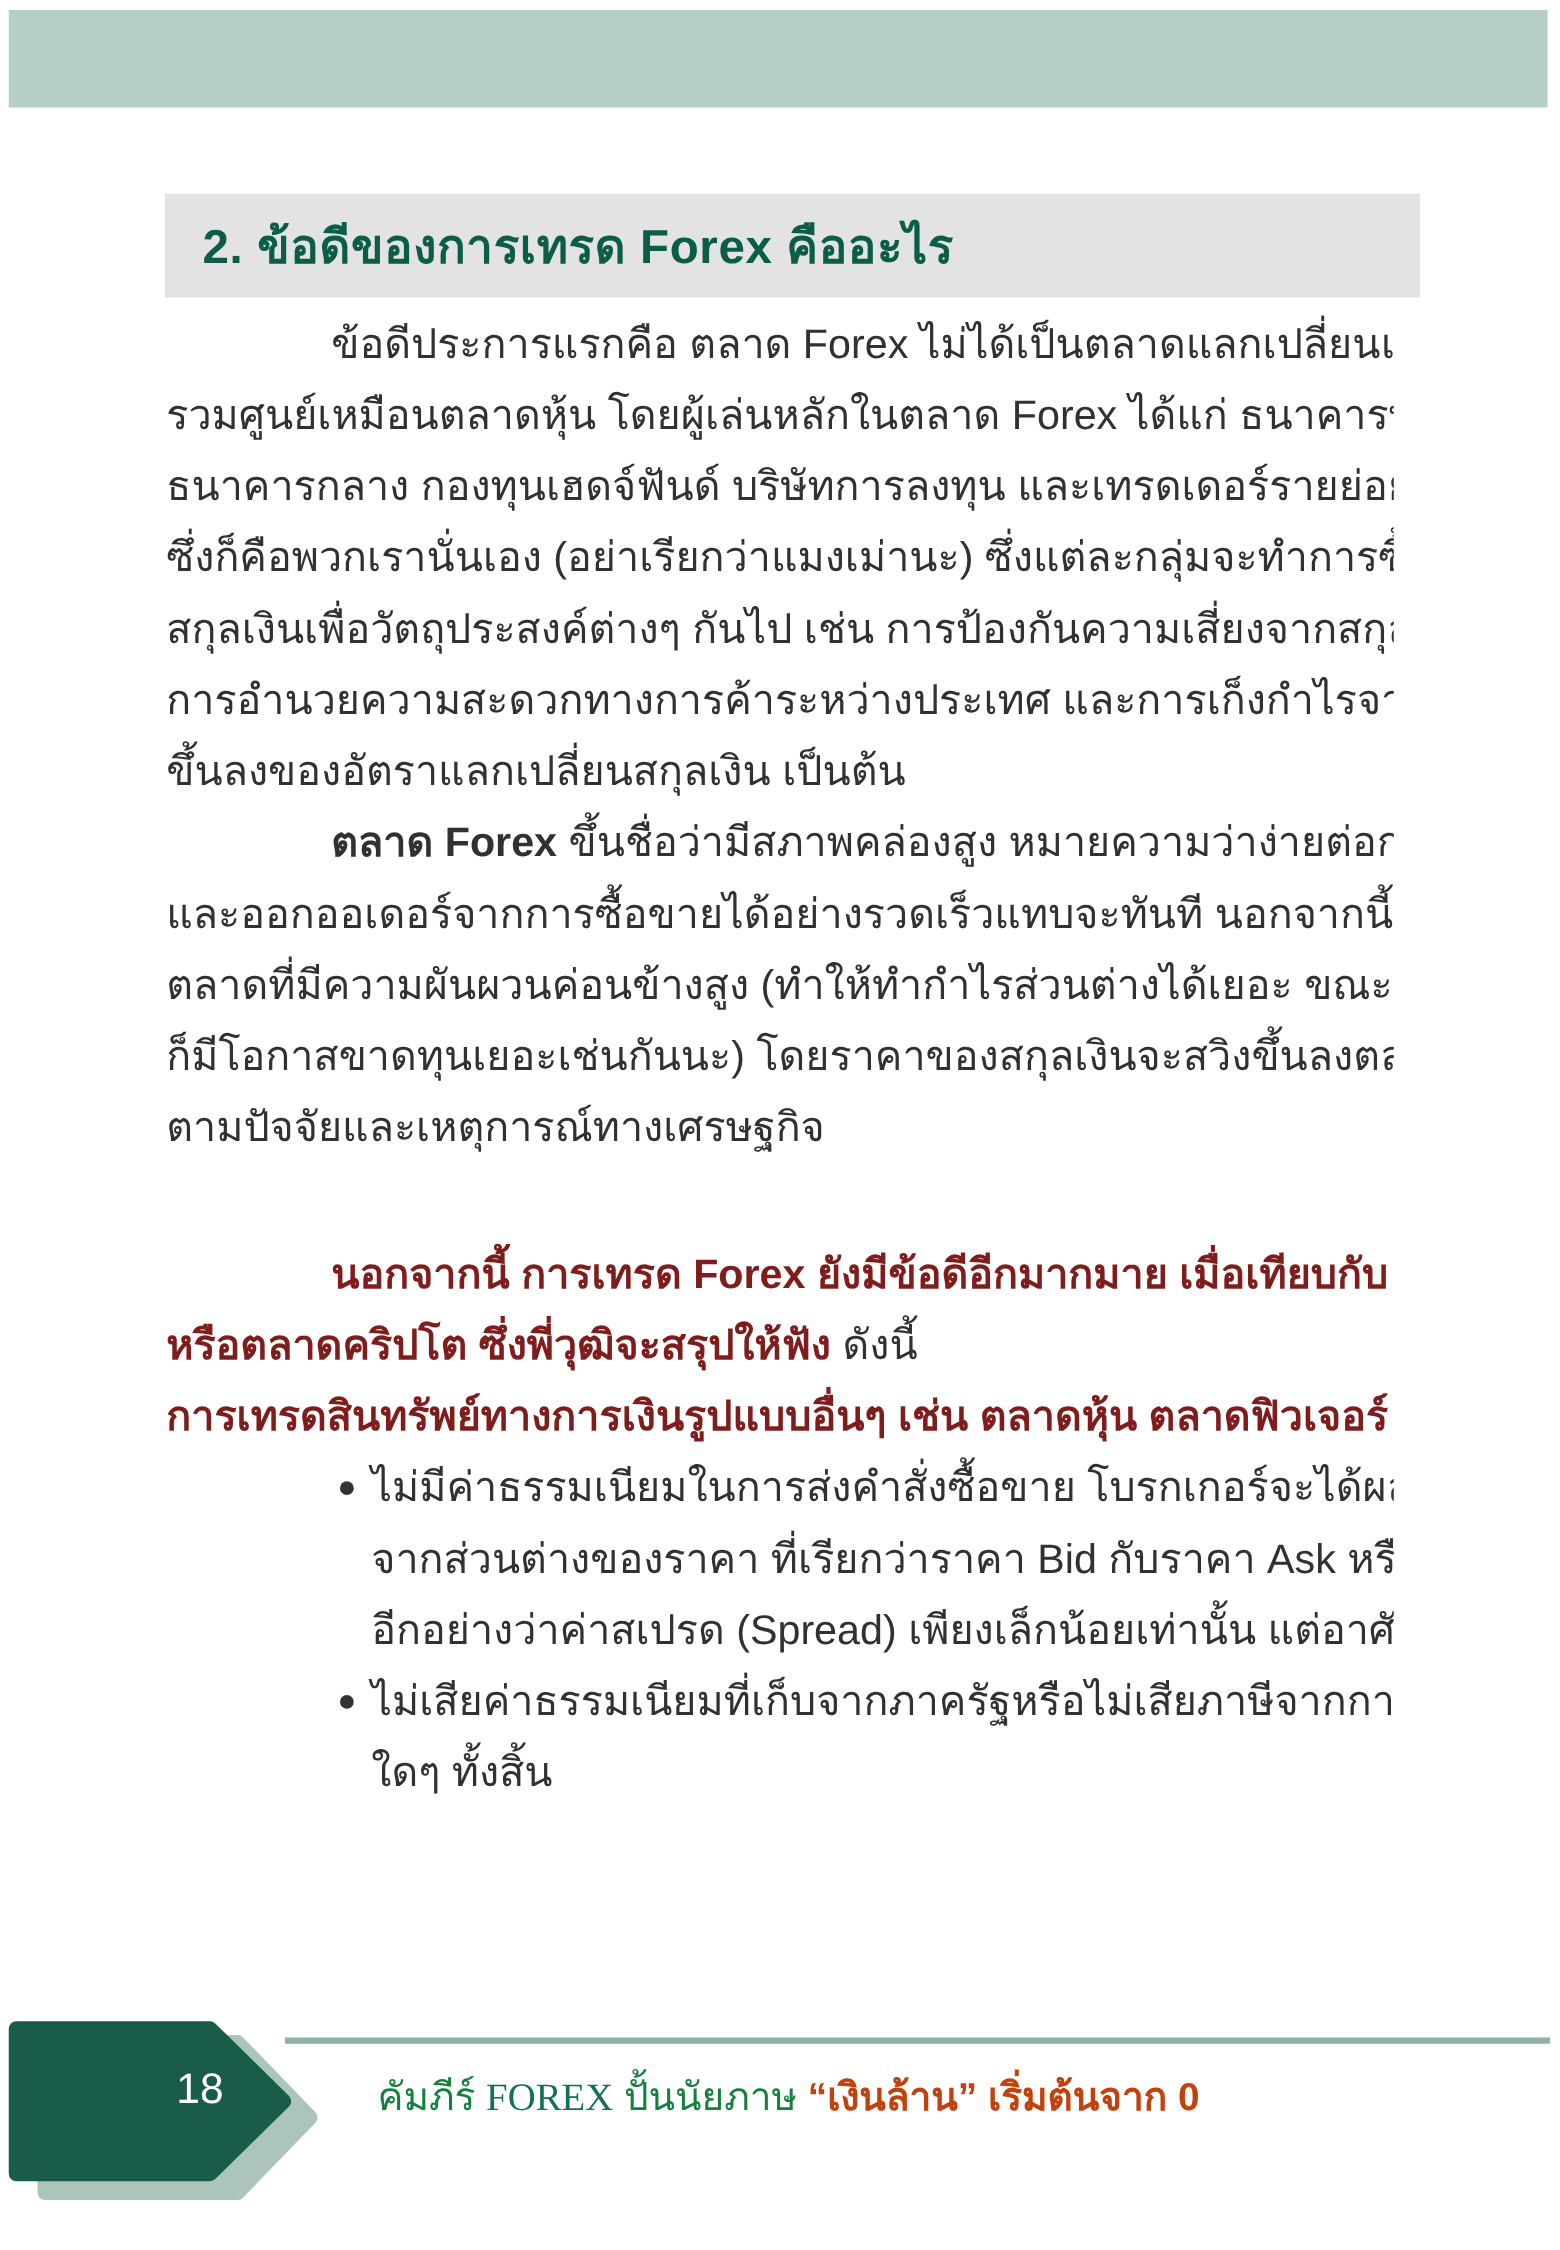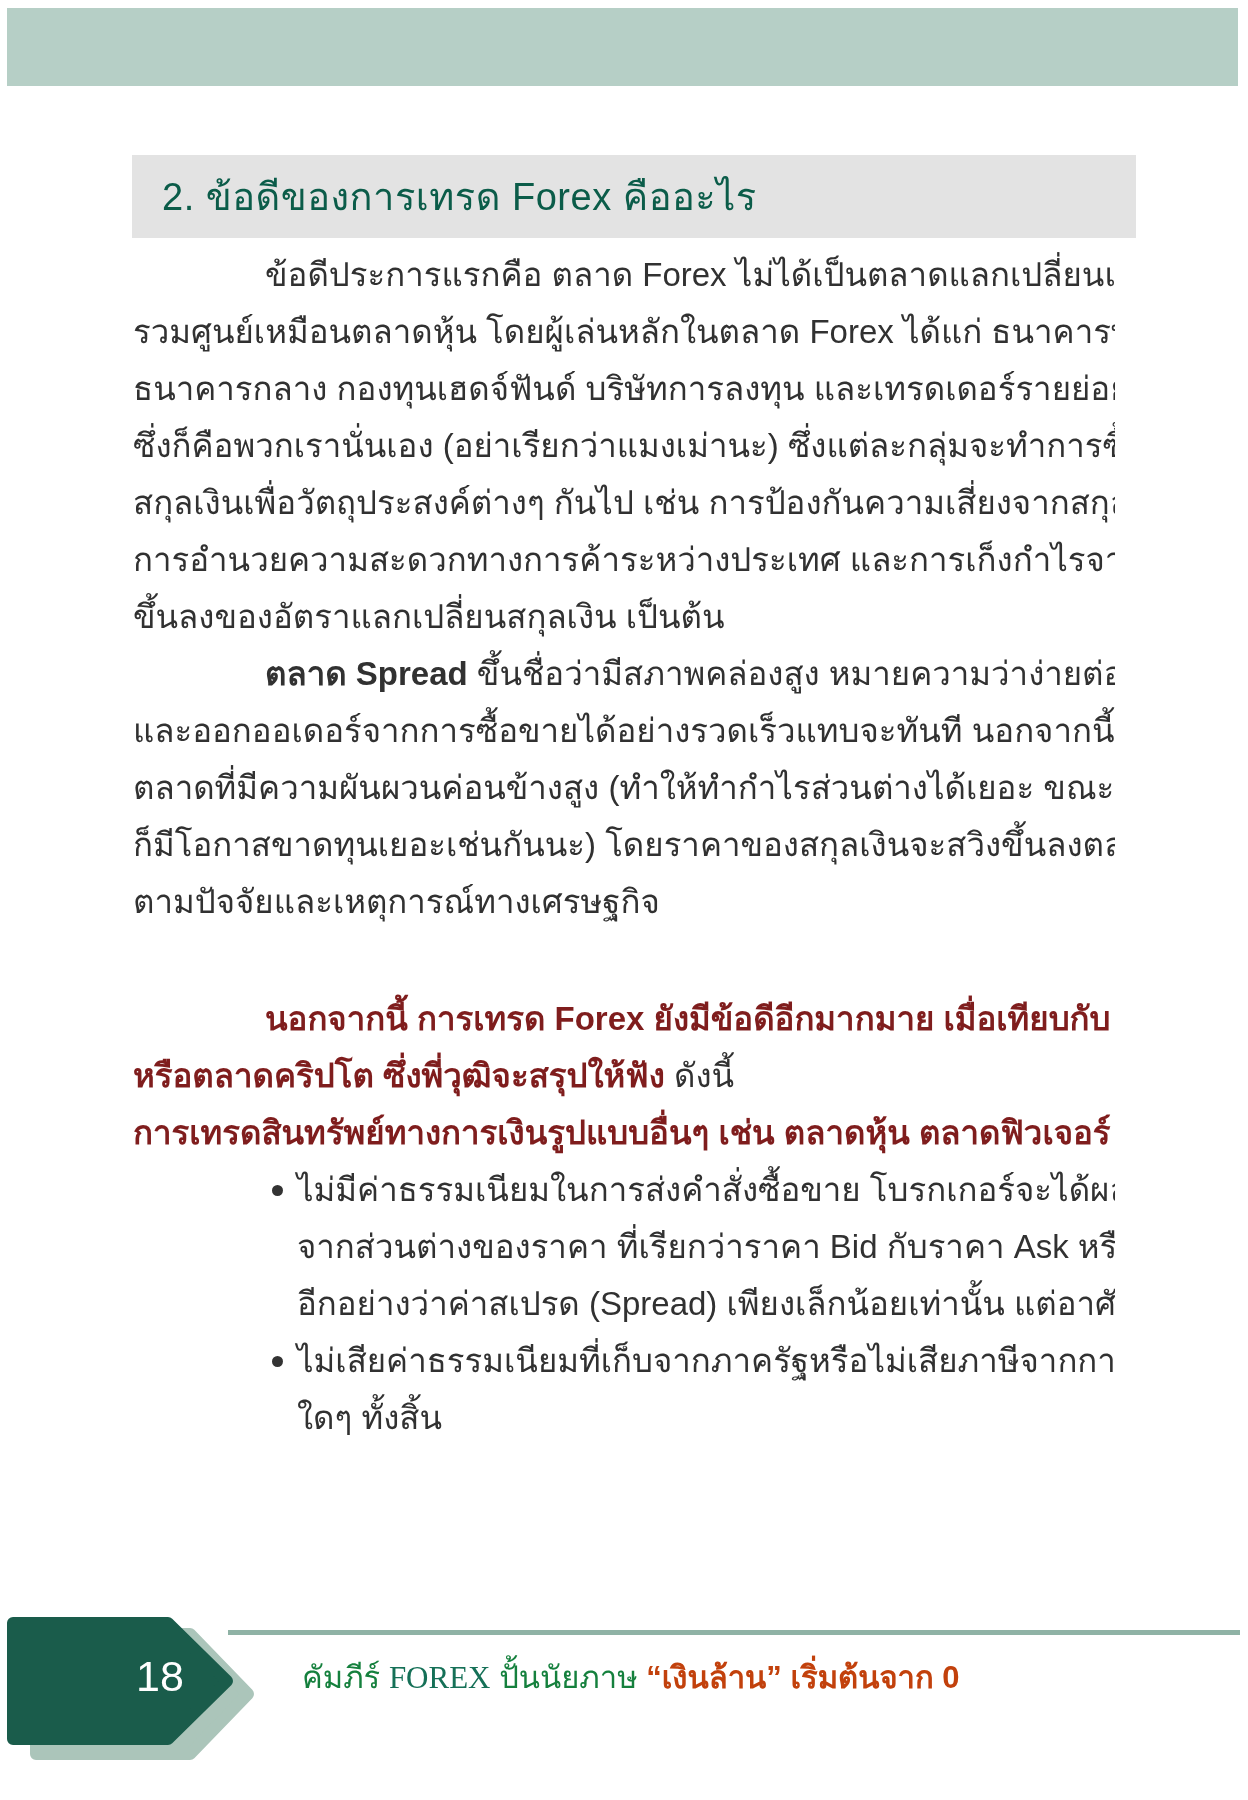--- a/index.html
+++ b/index.html
@@ -2,37 +2,37 @@
 <html><head>
 <meta charset="utf-8">
 <style>
   html, body { margin: 0; padding: 0; background: #ffffff; }
   body { width: 1248px; height: 1800px; position: relative; font-family: "Liberation Sans", sans-serif; }
   .page { position: absolute; left: 0; top: 0; width: 1248px; height: 1800px; background: #ffffff; overflow: hidden; }
 
   .topbar { position: absolute; left: 7px; top: 8px; right: 10px; height: 78px; background: #b6cfc6; }
 
   .headerbox { position: absolute; left: 132px; top: 155px; width: 1004px; height: 83px; background: #e3e3e3; display: flex; align-items: center; }
-  .title { margin: 0; padding-left: 30px; font-size: 38px; font-weight: normal; color: #0b5c49; letter-spacing: 0.5px; }
+  .title { margin: 0; padding-left: 30px; font-size: 38px; font-weight: bold; color: #0b5c49; letter-spacing: 0.5px; }
 
   .bodytext { position: absolute; left: 133px; top: 246px; width: 982px; font-size: 33px; color: #313131; }
   .ln { height: 57px; line-height: 57px; overflow: hidden; white-space: nowrap; }
   .indent { padding-left: 132px; }
   .bold { font-weight: bold; }
   .teal { color: #7f1d1d; font-weight: bold; }
   .dark { color: #313131; font-weight: normal; }
   .spacer { height: 60px; }
 
   .bullet { position: relative; }
   .bullet .ln { padding-left: 164px; }
   .dot { position: absolute; left: 139px; top: 24px; width: 11px; height: 11px; border-radius: 50%; background: #333333; }
 
   .footer-rule { position: absolute; left: 228px; right: 8px; top: 1630px; height: 5px; background: #8fb2a5; }
   .footer-arrows { position: absolute; left: 0; top: 1612px; width: 270px; height: 150px; }
-  .page-number { position: absolute; left: 130px; top: 1652px; width: 60px; text-align: center; font-size: 43px; color: #ffffff; }
+  .page-number { position: absolute; left: 130px; top: 1652px; width: 60px; text-align: center; font-size: 34px; color: #ffffff; }
   .footer-text { position: absolute; left: 302px; top: 1656px; font-size: 31px; line-height: 44px; white-space: nowrap; }
   .f-dark { color: #15803d; }
   .f-teal { color: #157057; font-family: Liberation Serif, serif; }
   .f-teal-b { color: #c2410c; font-weight: bold; }
 </style>
 </head>
 <body>
 
 <div class="page">
 
@@ -49,21 +49,21 @@
       <div class="ln">รวมศูนย์เหมือนตลาดหุ้น โดยผู้เล่นหลักในตลาด Forex ได้แก่ ธนาคารพาณิชย์</div>
       <div class="ln">ธนาคารกลาง กองทุนเฮดจ์ฟันด์ บริษัทการลงทุน และเทรดเดอร์รายย่อย</div>
       <div class="ln">ซึ่งก็คือพวกเรานั่นเอง (อย่าเรียกว่าแมงเม่านะ) ซึ่งแต่ละกลุ่มจะทำการซื้อขาย</div>
       <div class="ln">สกุลเงินเพื่อวัตถุประสงค์ต่างๆ กันไป เช่น การป้องกันความเสี่ยงจากสกุลเงิน</div>
       <div class="ln">การอำนวยความสะดวกทางการค้าระหว่างประเทศ และการเก็งกำไรจากการ</div>
       <div class="ln">ขึ้นลงของอัตราแลกเปลี่ยนสกุลเงิน เป็นต้น</div>
     </div>
 
     <div>
       <div class="ln indent">
-        <span class="bold">ตลาด Spread</span><span> ขึ้นชื่อว่ามีสภาพคล่องสูง หมายความว่าง่ายต่อการเข้า</span>
+        <span class="bold">ตลาด Forex</span><span> ขึ้นชื่อว่ามีสภาพคล่องสูง หมายความว่าง่ายต่อการเข้า</span>
       </div>
       <div class="ln">และออกออเดอร์จากการซื้อขายได้อย่างรวดเร็วแทบจะทันที นอกจากนี้ยังเป็น</div>
       <div class="ln">ตลาดที่มีความผันผวนค่อนข้างสูง (ทำให้ทำกำไรส่วนต่างได้เยอะ ขณะเดียวกัน</div>
       <div class="ln">ก็มีโอกาสขาดทุนเยอะเช่นกันนะ) โดยราคาของสกุลเงินจะสวิงขึ้นลงตลอดเวลา</div>
       <div class="ln">ตามปัจจัยและเหตุการณ์ทางเศรษฐกิจ</div>
     </div>
 
     <div class="spacer"></div>
 
     <div>

